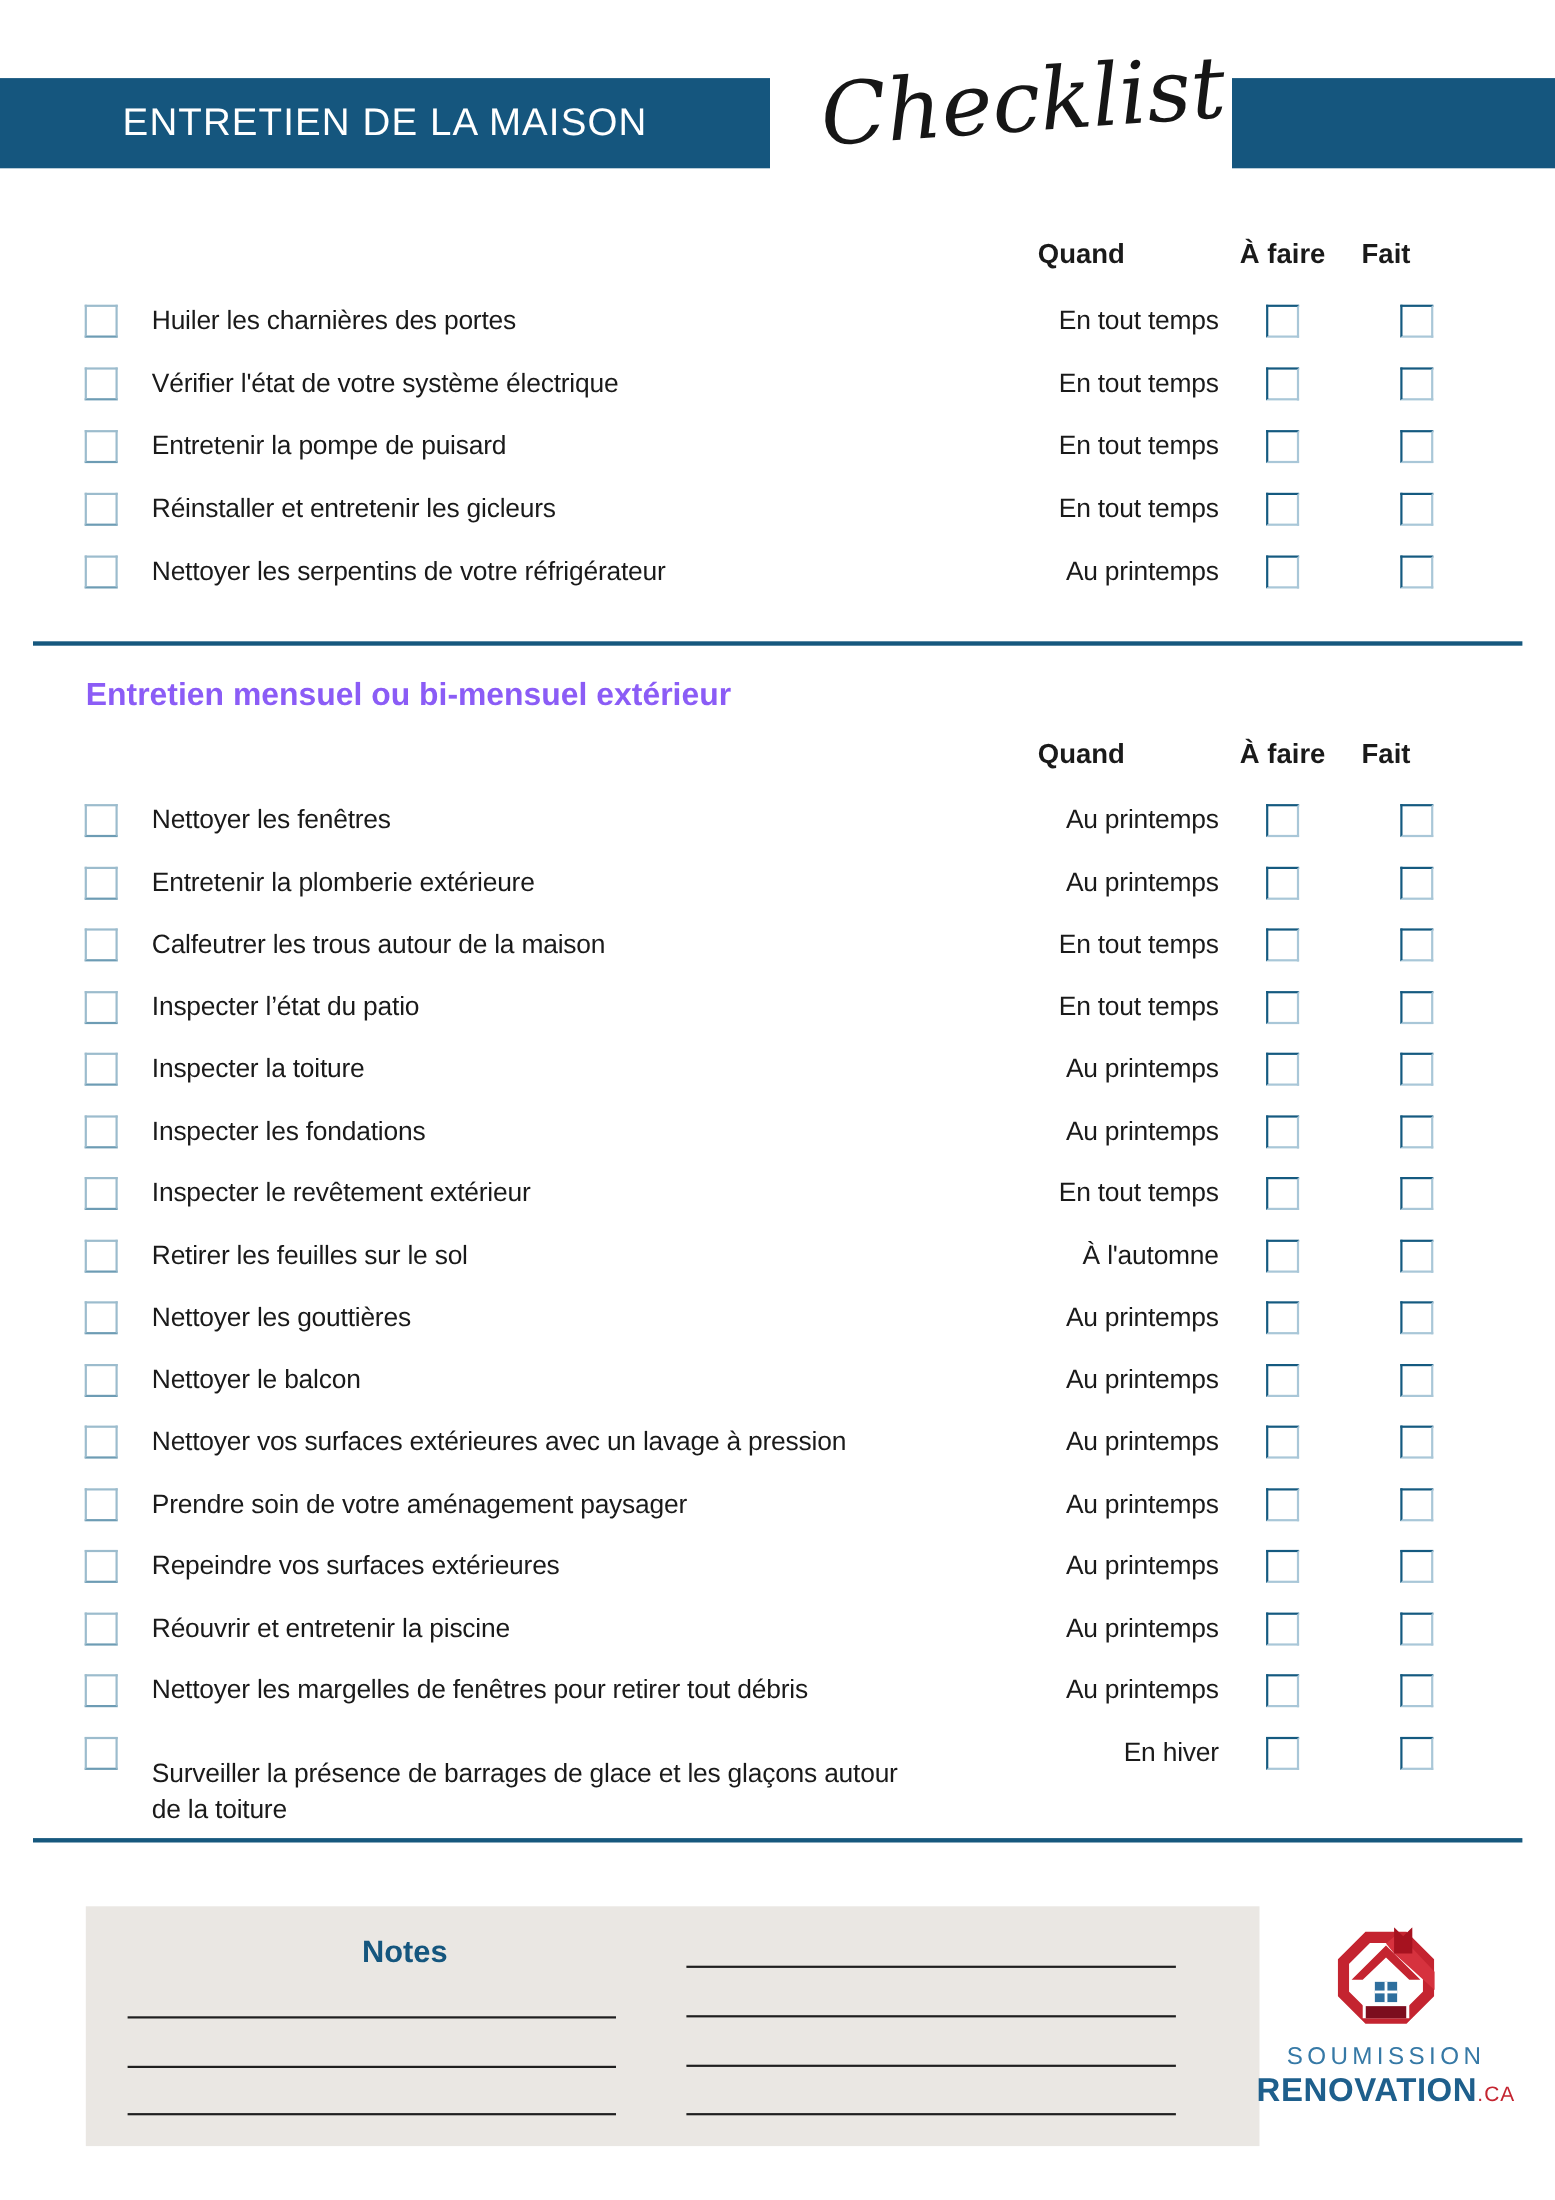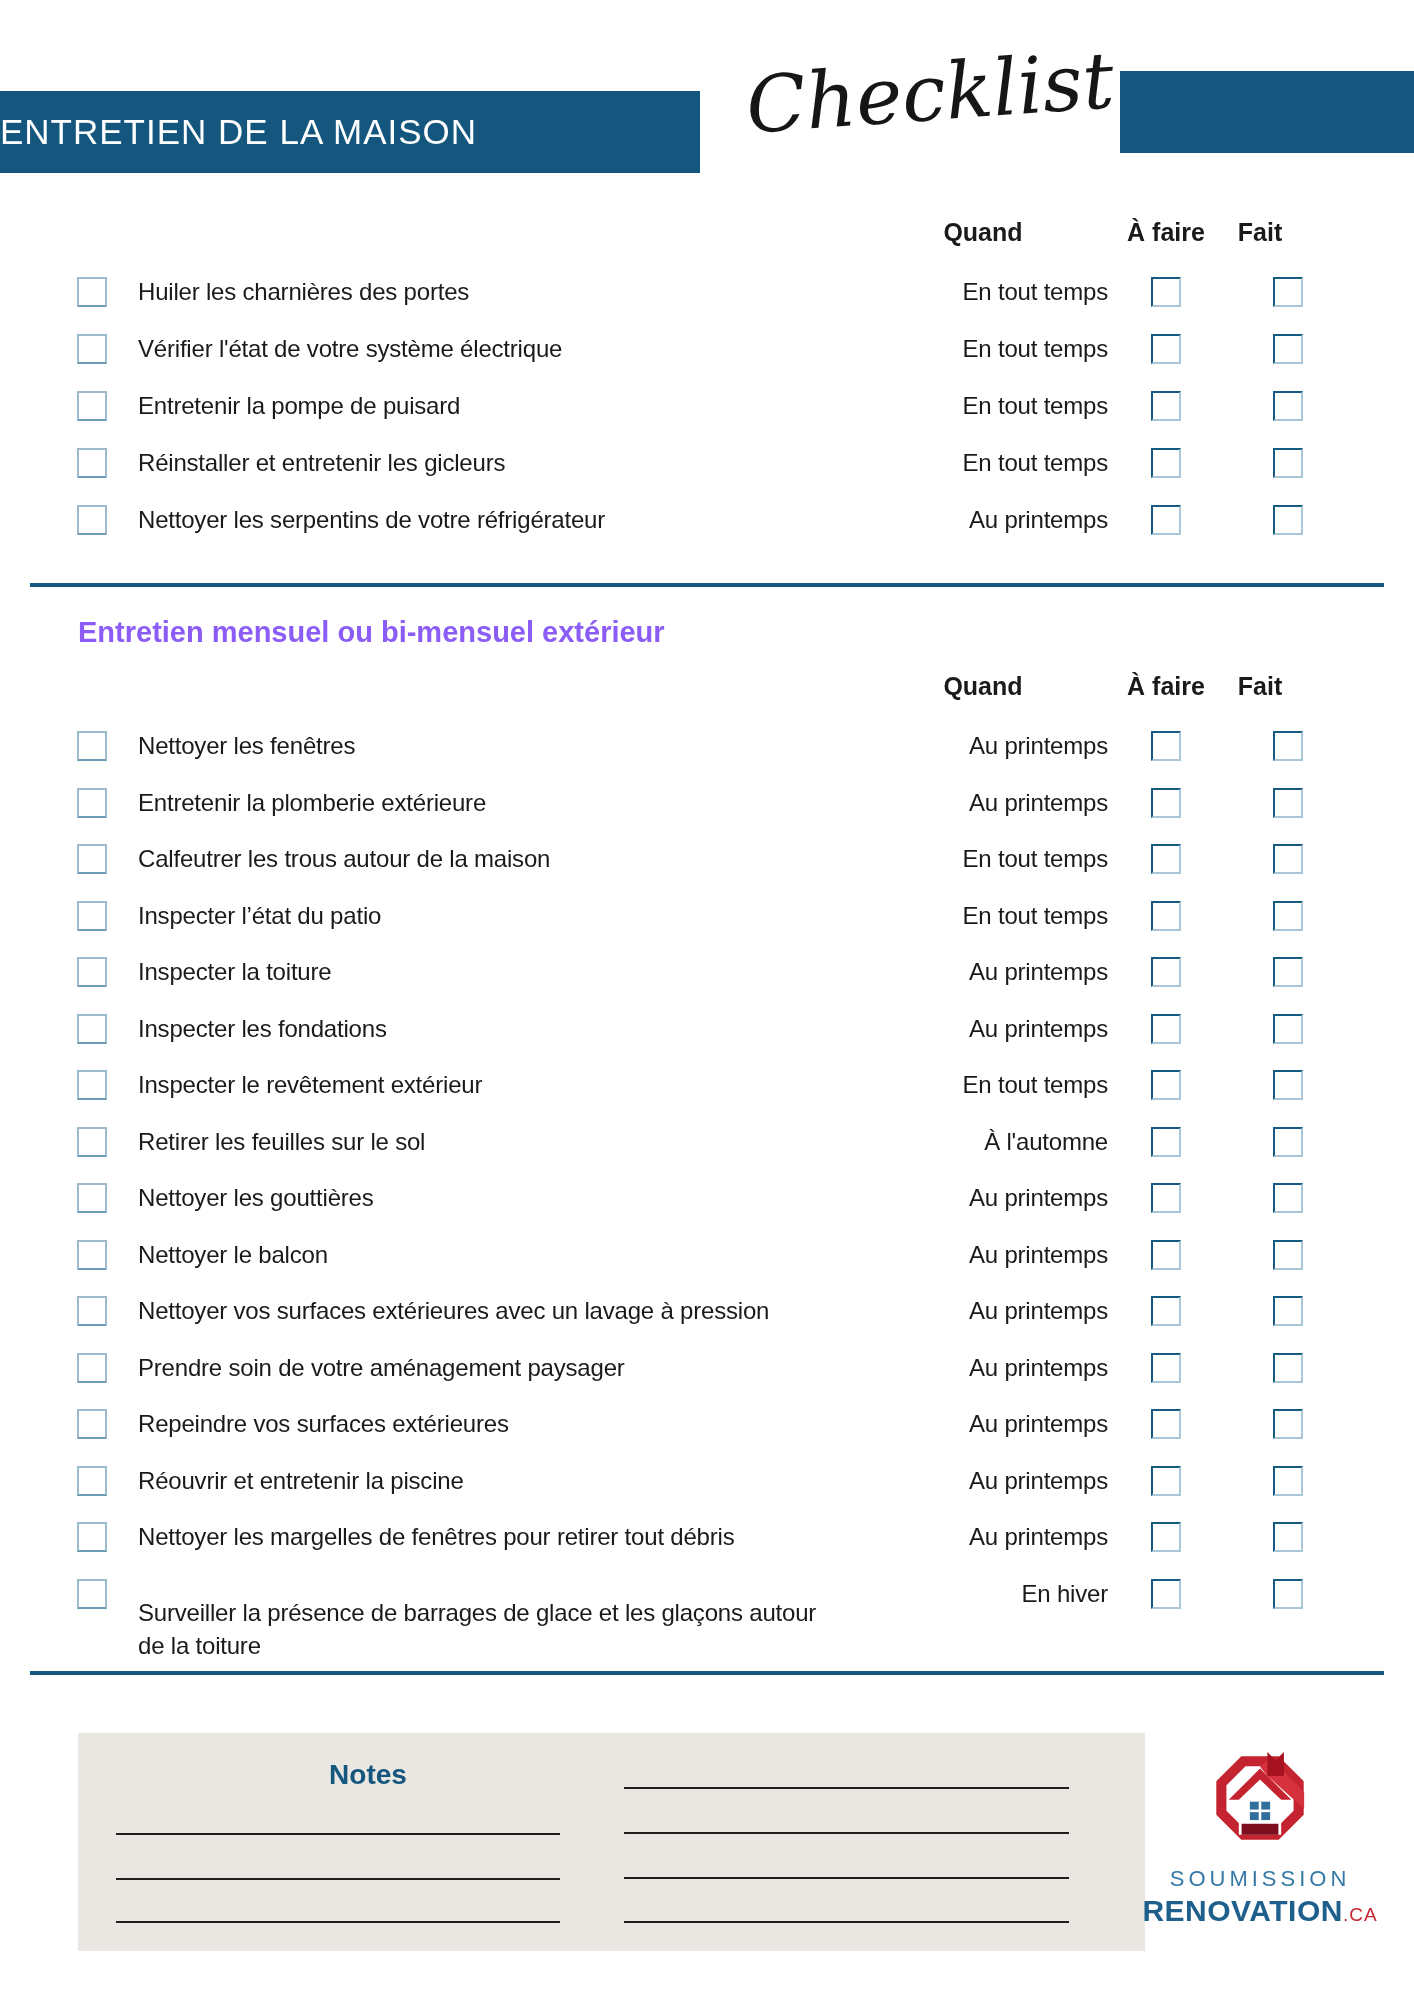--- a/index.html
+++ b/index.html
@@ -3,21 +3,21 @@
 <meta charset="utf-8">
 <style>
   html,body { margin:0; padding:0; background:#ffffff; }
   .sheet {
     position:relative; width:1414px; height:2000px; background:#ffffff;
     font-family:"Liberation Sans", sans-serif; color:#1a1a1a; overflow:hidden;
   }
 
   
   .bar { position:absolute; top:71px; height:82px; background:#15567e; }
-  .bar-left { left:0; width:700px; display:flex; align-items:center; justify-content:flex-start;margin-top:20px; }
+  .bar-left { left:0; width:700px; display:flex; align-items:center; justify-content:center; }
   .bar-right { left:1120px; width:294px; }
   .page-title { color:#ffffff; font-size:35px; letter-spacing:1px; font-weight:400; }
   .script-word {
     position:absolute; left:735px; top:48px; width:390px; text-align:center;
     font-family:"DejaVu Serif", serif; font-style:italic; font-weight:400;
     font-size:78px; color:#161616; transform:rotate(-4deg);
   }
 
   
   .colhead { position:absolute; left:0; width:1152px; height:40px; }
@@ -57,21 +57,21 @@
 
   
   .notes-box { position:absolute; left:78px; top:1733px; width:1030px; height:218px; background:#eae7e3;padding-left:37px; }
   .notes-title { position:absolute; left:175px; top:26px; width:230px; text-align:center;
                  font-size:28px; font-weight:bold; color:#15567e; }
   .note-line { position:absolute; height:2px; background:#1f1f1f; }
 
   
   .logo { position:absolute; left:1124px; top:1752px; width:272px; text-align:center; }
   .logo svg { display:block; margin:0 auto; }
-  .logo-line1 { display:block; margin-top:22px; font-size:22px; letter-spacing:4px; color:#3679a6; font-weight:400; }
+  .logo-line1 { display:block; margin-top:12px; font-size:22px; letter-spacing:4px; color:#3679a6; font-weight:400; }
   .logo-line2 { display:block; margin-top:2px; font-size:30px; font-weight:bold; color:#1e5f8c; letter-spacing:0.5px; }
   .logo-suffix { font-size:19px; font-weight:400; color:#c42430; letter-spacing:1px; }
 </style>
 </head>
 <body>
 
 <div class="sheet">
 
   <div class="bar bar-left">
     <span class="page-title">ENTRETIEN DE LA MAISON</span>

